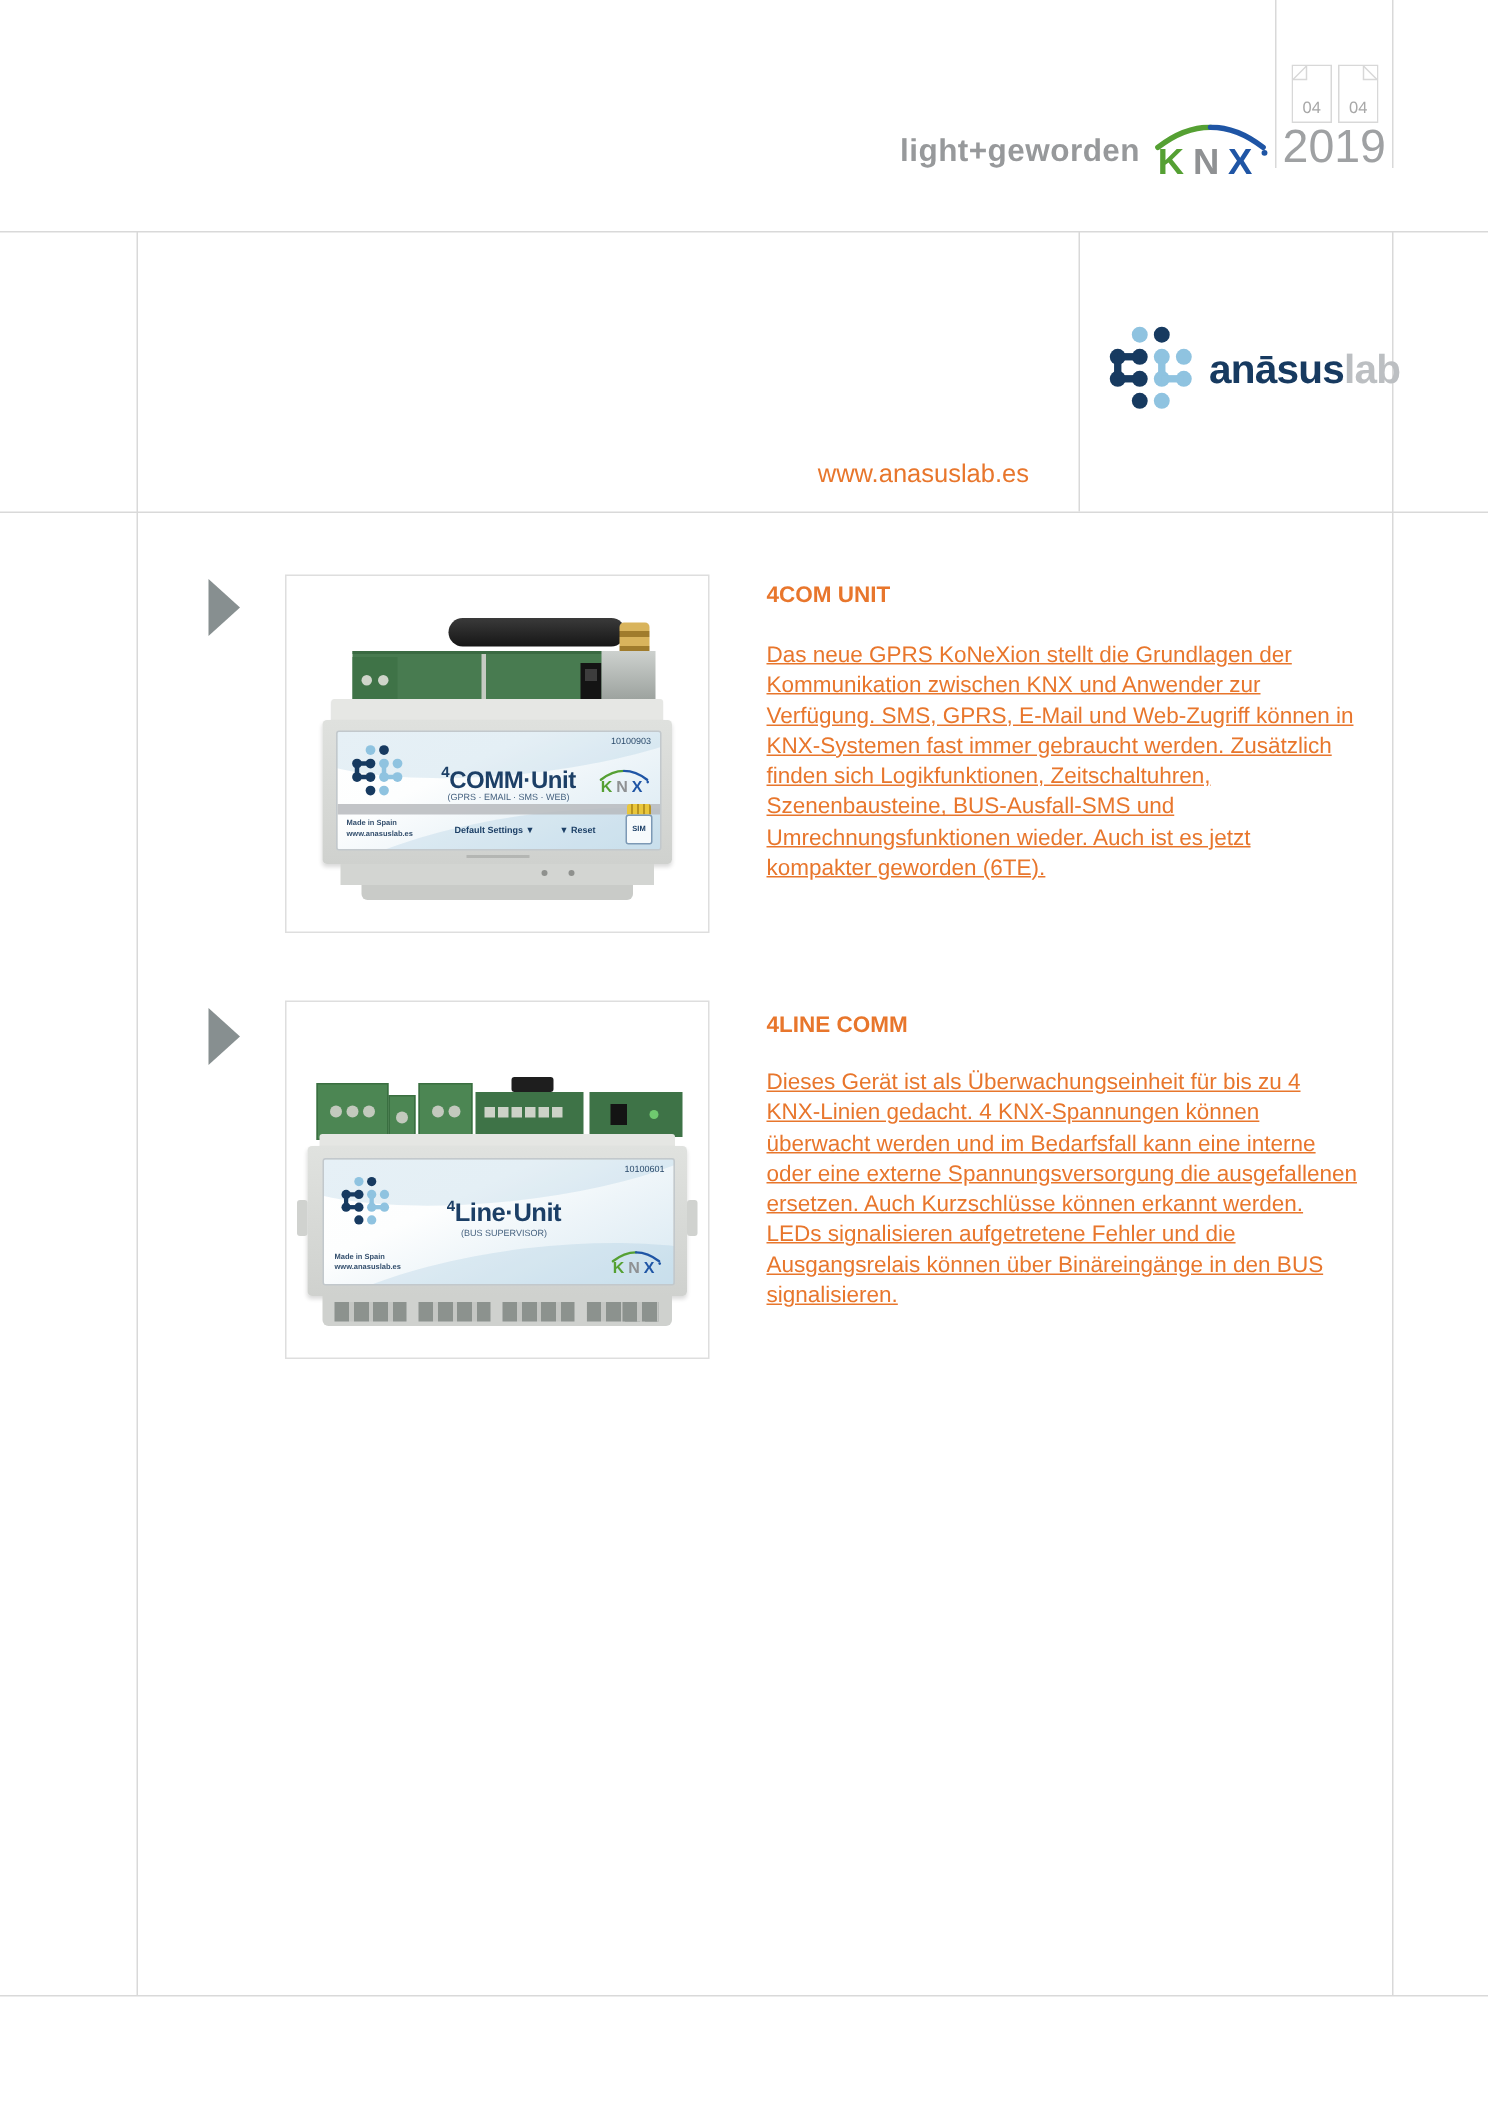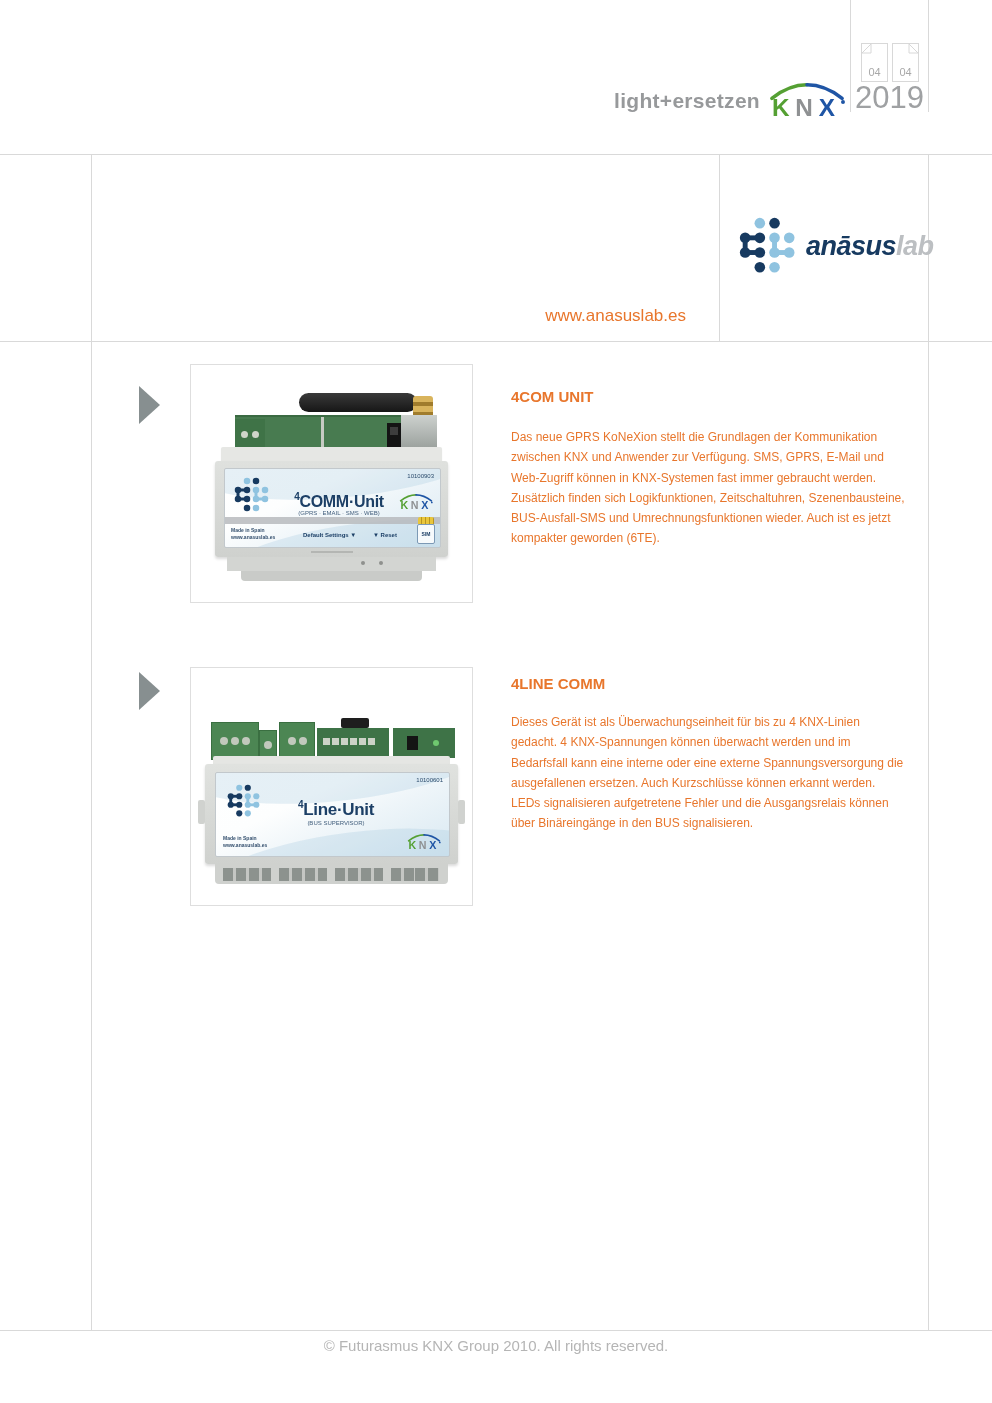--- a/index.html
+++ b/index.html
@@ -18,34 +18,34 @@
   .pagebox svg{position:absolute;left:0;top:0;}
   .pagebox .num{position:absolute;left:0;bottom:4px;width:100%;text-align:center;
                 font-size:11px;color:#a8a8a8;}
   .pb-left{left:861px;} .pb-right{left:892px;}
   .year{position:absolute;left:850px;top:80px;width:79px;text-align:center;
         font-size:31px;color:#9fa1a3;}
 
   
   .brand{position:absolute;left:737px;top:208px;width:178px;height:76px;
          display:flex;align-items:center;gap:7px;}
-  .brand-word{font-size:27px;font-weight:bold;letter-spacing:-0.5px;white-space:nowrap;font-style:italic;}
+  .brand-word{font-size:27px;font-weight:bold;letter-spacing:-0.5px;white-space:nowrap;}
   .brand-word .main{color:#173a60;}
   .brand-word .suffix{color:#bcbfc2;}
   .website{position:absolute;right:306px;top:306px;font-size:17px;color:#e8762c;
            text-decoration:none;cursor:pointer;}
 
   
   .arrow{position:absolute;width:0;height:0;border-top:19px solid transparent;
          border-bottom:19px solid transparent;border-left:21px solid #878f90;}
   .imgbox{position:absolute;left:190px;width:281px;height:237px;background:#ffffff;
           border:1px solid #dedede;}
   .sec-title{position:absolute;left:511px;font-size:15px;font-weight:bold;color:#e8762c;}
-  .sec-body{position:absolute;left:511px;width:394px;font-size:12px;line-height:20.3px;
-            color:#e8762c;}
+  .sec-body{position:absolute;left:511px;width:394px;font-size:15px;line-height:20.3px;
+            color:#e8762c;text-decoration:underline;}
 
   
   .footer{position:absolute;left:0;top:1337px;width:992px;text-align:center;
           font-size:15px;color:#b5b5b5;}
 
   
   .dev{position:absolute;left:0;top:0;width:281px;height:237px;}
   .lbl{position:absolute;border:1px solid #c2c8cc;border-radius:2px;overflow:hidden;
        background:linear-gradient(155deg,#ffffff 0%,#fdfefe 35%,#eef5f9 60%,#d9e9f2 100%);}
   .wave1,.wave2{position:absolute;background:rgba(140,185,215,0.22);border-radius:50%;}
@@ -116,21 +116,21 @@
   .d2-base{position:absolute;left:24px;top:196px;width:233px;height:20px;background:#cfd1ce;
            border-radius:0 0 4px 4px;}
   .vent{position:absolute;top:4px;width:48px;height:13px;
         background:repeating-linear-gradient(90deg,#8c928e 0 10px,#c4c6c3 10px 13px);}
 </style>
 </head>
 <body>
 
 <div class="page">
 
-  <div class="lb-text">light+ersetzen</div>
+  <div class="lb-text">light+geworden</div>
 
   <svg class="knx-top" width="80" height="36" viewBox="0 0 86 40">
     <path d="M4 17 Q 23 2 43 2" fill="none" stroke="#55a033" stroke-width="4" stroke-linecap="round"></path>
     <path d="M43 2 Q 63 2 82 17" fill="none" stroke="#1f55a5" stroke-width="4" stroke-linecap="round"></path>
     <text x="4" y="37" font-size="27" font-weight="bold" fill="#55a033">K</text>
     <text x="30" y="37" font-size="27" font-weight="bold" fill="#8f9193">N</text>
     <text x="56" y="37" font-size="27" font-weight="bold" fill="#1f55a5">X</text>
     <circle cx="83" cy="21" r="2.2" fill="#1f55a5"></circle>
   </svg>
 
@@ -187,21 +187,21 @@
         <circle cx="46" cy="64" r="6.5"></circle>
       </g>
     </svg>
     <div class="brand-word"><span class="main">anāsus</span><span class="suffix">lab</span></div>
   </div>
 
   <a class="website">www.anasuslab.es</a>
 
   <div class="arrow" style="left:139px;top:386px"></div>
 
-  <div class="imgbox" style="top:364px">
+  <div class="imgbox" style="top:383px">
     <div class="dev">
       <div class="d1-antenna"></div>
       <div class="d1-sma"></div>
       <div class="d1-pcb">
         <div class="d1-term">
             <i></i>
             <i></i>
           </div>
         <div class="d1-gap"></div>
         <div class="d1-switch">
@@ -354,15 +354,14 @@
         <div class="vent" style="left:120px"></div>
         <div class="vent" style="left:176px"></div>
         <div class="vent" style="left:200px;width:24px"></div>
       </div>
     </div>
   </div>
 
   <div class="sec-title" style="top:675px">4LINE COMM</div>
   <div class="sec-body" style="top:712px">Dieses Gerät ist als Überwachungseinheit für bis zu 4 KNX-Linien gedacht. 4 KNX-Spannungen können überwacht werden und im Bedarfsfall kann eine interne oder eine externe Spannungsversorgung die ausgefallenen ersetzen. Auch Kurzschlüsse können erkannt werden. LEDs signalisieren aufgetretene Fehler und die Ausgangsrelais können über Binäreingänge in den BUS signalisieren.</div>
 
-  <div class="footer">© Futurasmus KNX Group 2010. All rights reserved.</div>
 
 </div>
 
 </body></html>

